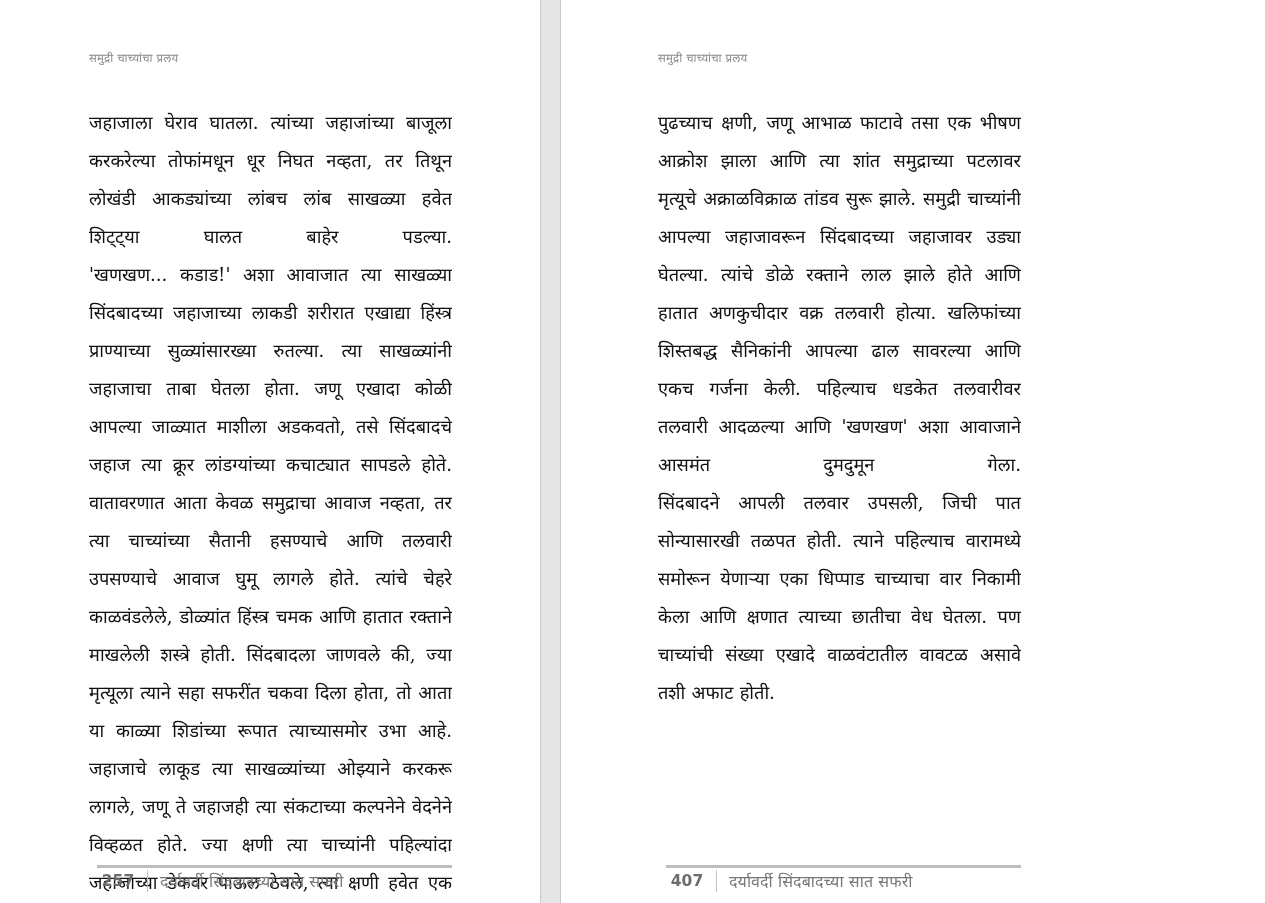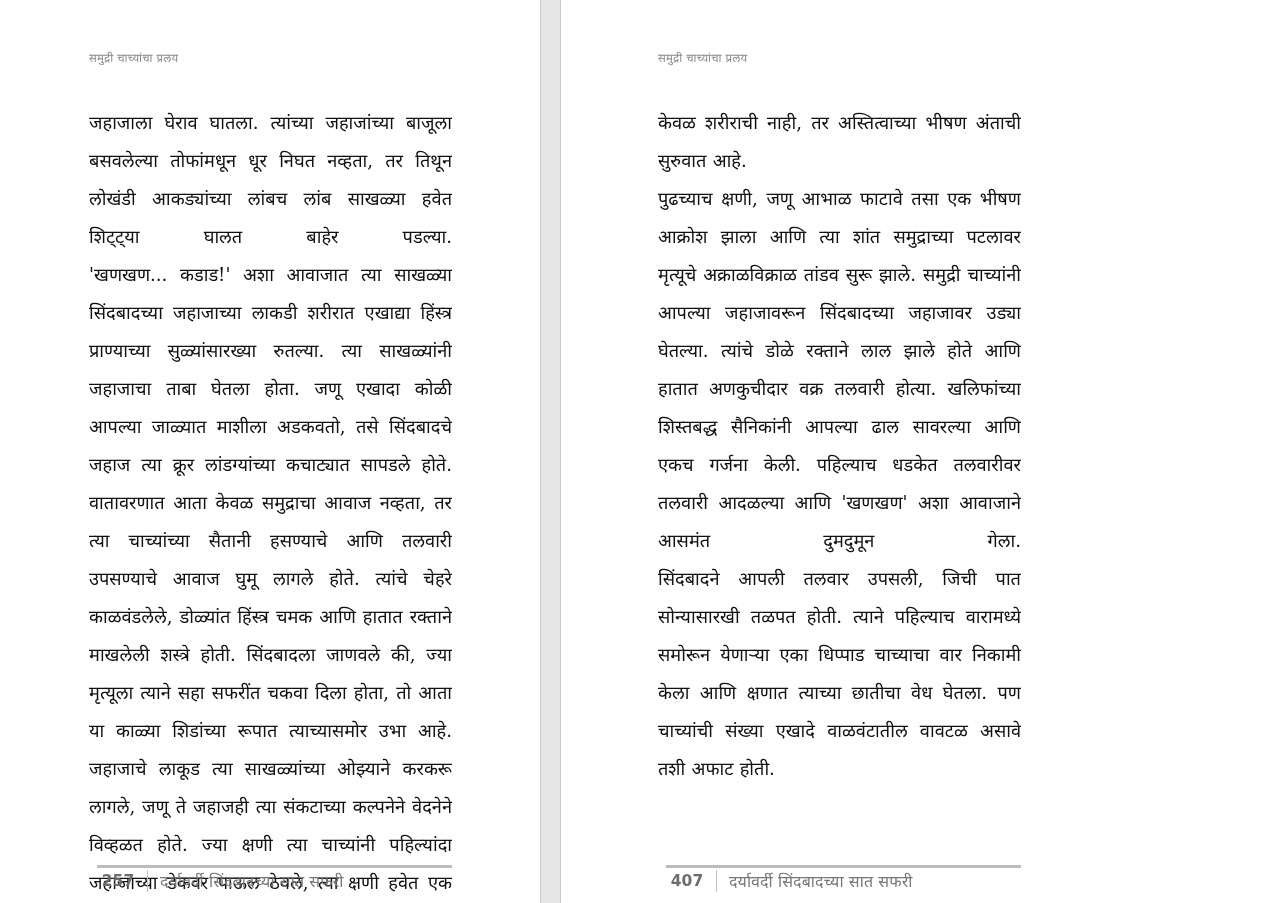--- a/index.html
+++ b/index.html
@@ -120,21 +120,21 @@
 </style>
 </head>
 <body>
 
 <div class="spread">
 
   <div class="page page-left">
     <div class="running-head">समुद्री चाच्यांचा प्रलय</div>
 
     <div class="body-text">
-      <p class="para last-full">जहाजाला घेराव घातला. त्यांच्या जहाजांच्या बाजूला बसवलेल्या तोफांमधून धूर निघत नव्हता, तर तिथून लोखंडी आकड्यांच्या लांबच लांब साखळ्या हवेत शिट्ट्या घालत बाहेर पडल्या.</p>
+      <p class="para last-full">जहाजाला घेराव घातला. त्यांच्या जहाजांच्या बाजूला करकरेल्या तोफांमधून धूर निघत नव्हता, तर तिथून लोखंडी आकड्यांच्या लांबच लांब साखळ्या हवेत शिट्ट्या घालत बाहेर पडल्या.</p>
       <p class="para last-full">'खणखण... कडाड!' अशा आवाजात त्या साखळ्या सिंदबादच्या जहाजाच्या लाकडी शरीरात एखाद्या हिंस्त्र प्राण्याच्या सुळ्यांसारख्या रुतल्या. त्या साखळ्यांनी जहाजाचा ताबा घेतला होता. जणू एखादा कोळी आपल्या जाळ्यात माशीला अडकवतो, तसे सिंदबादचे जहाज त्या क्रूर लांडग्यांच्या कचाट्यात सापडले होते.</p>
       <p class="para last-full">वातावरणात आता केवळ समुद्राचा आवाज नव्हता, तर त्या चाच्यांच्या सैतानी हसण्याचे आणि तलवारी उपसण्याचे आवाज घुमू लागले होते. त्यांचे चेहरे काळवंडलेले, डोळ्यांत हिंस्त्र चमक आणि हातात रक्ताने माखलेली शस्त्रे होती. सिंदबादला जाणवले की, ज्या मृत्यूला त्याने सहा सफरींत चकवा दिला होता, तो आता या काळ्या शिडांच्या रूपात त्याच्यासमोर उभा आहे.</p>
       <p class="para last-full">जहाजाचे लाकूड त्या साखळ्यांच्या ओझ्याने करकरू लागले, जणू ते जहाजही त्या संकटाच्या कल्पनेने वेदनेने विव्हळत होते. ज्या क्षणी त्या चाच्यांनी पहिल्यांदा जहाजाच्या डेकवर पाऊल ठेवले, त्या क्षणी हवेत एक कुबट, रक्ताचा आणि मृत्यूचा वास पसरला. सिंदबादने आपली तलवार घट्ट पकडली, पण त्याच्या मनाचा एक कोपरा त्याला सांगत होता की, आजची ही लढाई</p>
     </div>
 
     <div class="page-footer">
       <div class="footer-rule"></div>
       <div class="footer-inner">
         <span class="folio">257</span>
         <span class="footer-divider"></span>
@@ -142,21 +142,20 @@
       </div>
     </div>
   </div>
 
   <div class="gutter"></div>
 
   <div class="page page-right">
     <div class="running-head">समुद्री चाच्यांचा प्रलय</div>
 
     <div class="body-text">
-      <p class="para">केवळ शरीराची नाही, तर अस्तित्वाच्या भीषण अंताची सुरुवात आहे.</p>
       <p class="para last-full">पुढच्याच क्षणी, जणू आभाळ फाटावे तसा एक भीषण आक्रोश झाला आणि त्या शांत समुद्राच्या पटलावर मृत्यूचे अक्राळविक्राळ तांडव सुरू झाले. समुद्री चाच्यांनी आपल्या जहाजावरून सिंदबादच्या जहाजावर उड्या घेतल्या. त्यांचे डोळे रक्ताने लाल झाले होते आणि हातात अणकुचीदार वक्र तलवारी होत्या. खलिफांच्या शिस्तबद्ध सैनिकांनी आपल्या ढाल सावरल्या आणि एकच गर्जना केली. पहिल्याच धडकेत तलवारीवर तलवारी आदळल्या आणि 'खणखण' अशा आवाजाने आसमंत दुमदुमून गेला.</p>
       <p class="para">सिंदबादने आपली तलवार उपसली, जिची पात सोन्यासारखी तळपत होती. त्याने पहिल्याच वारामध्ये समोरून येणाऱ्या एका धिप्पाड चाच्याचा वार निकामी केला आणि क्षणात त्याच्या छातीचा वेध घेतला. पण चाच्यांची संख्या एखादे वाळवंटातील वावटळ असावे तशी अफाट होती.</p>
     </div>
 
     <div class="page-footer">
       <div class="footer-rule"></div>
       <div class="footer-inner">
         <span class="folio">407</span>
         <span class="footer-divider"></span>
         <span class="footer-title">दर्यावर्दी सिंदबादच्या सात सफरी</span>

